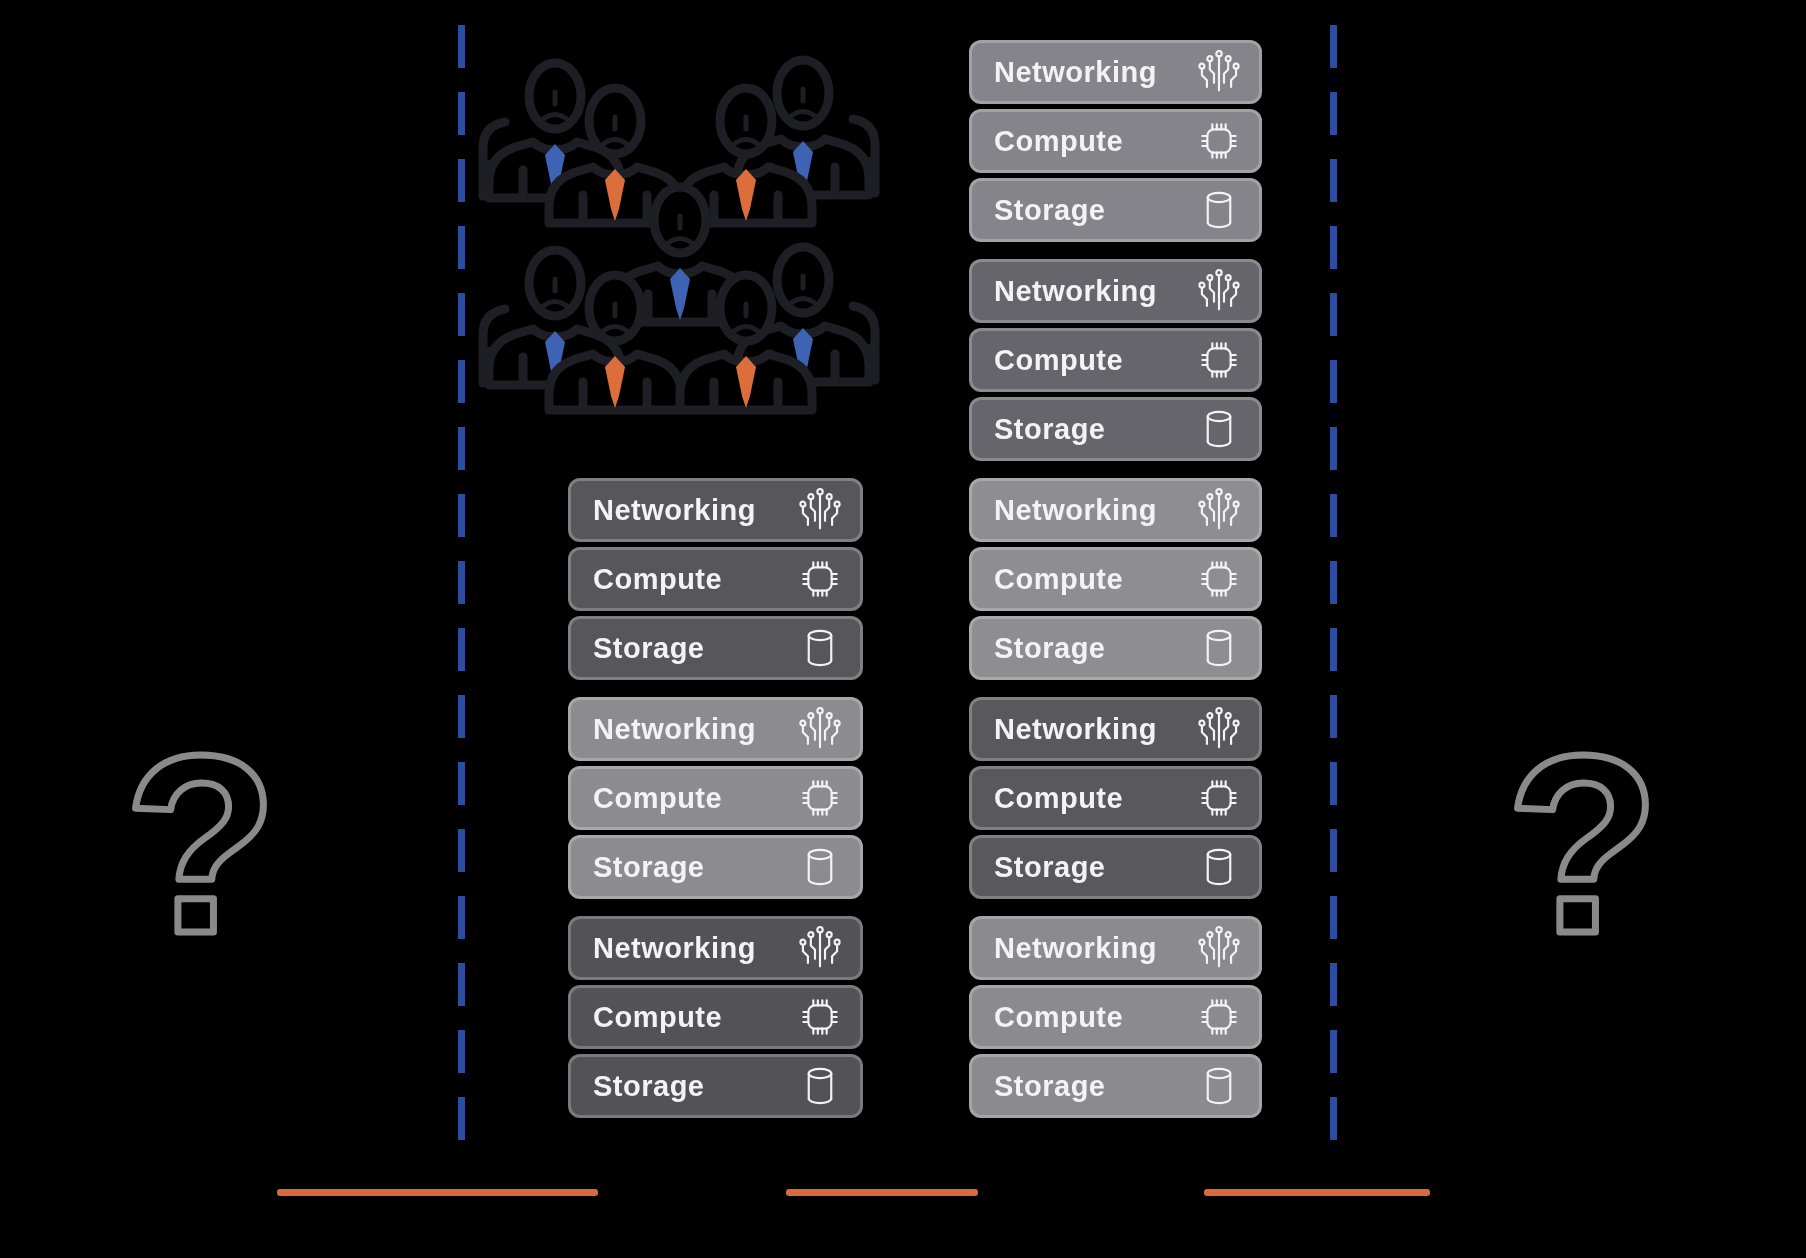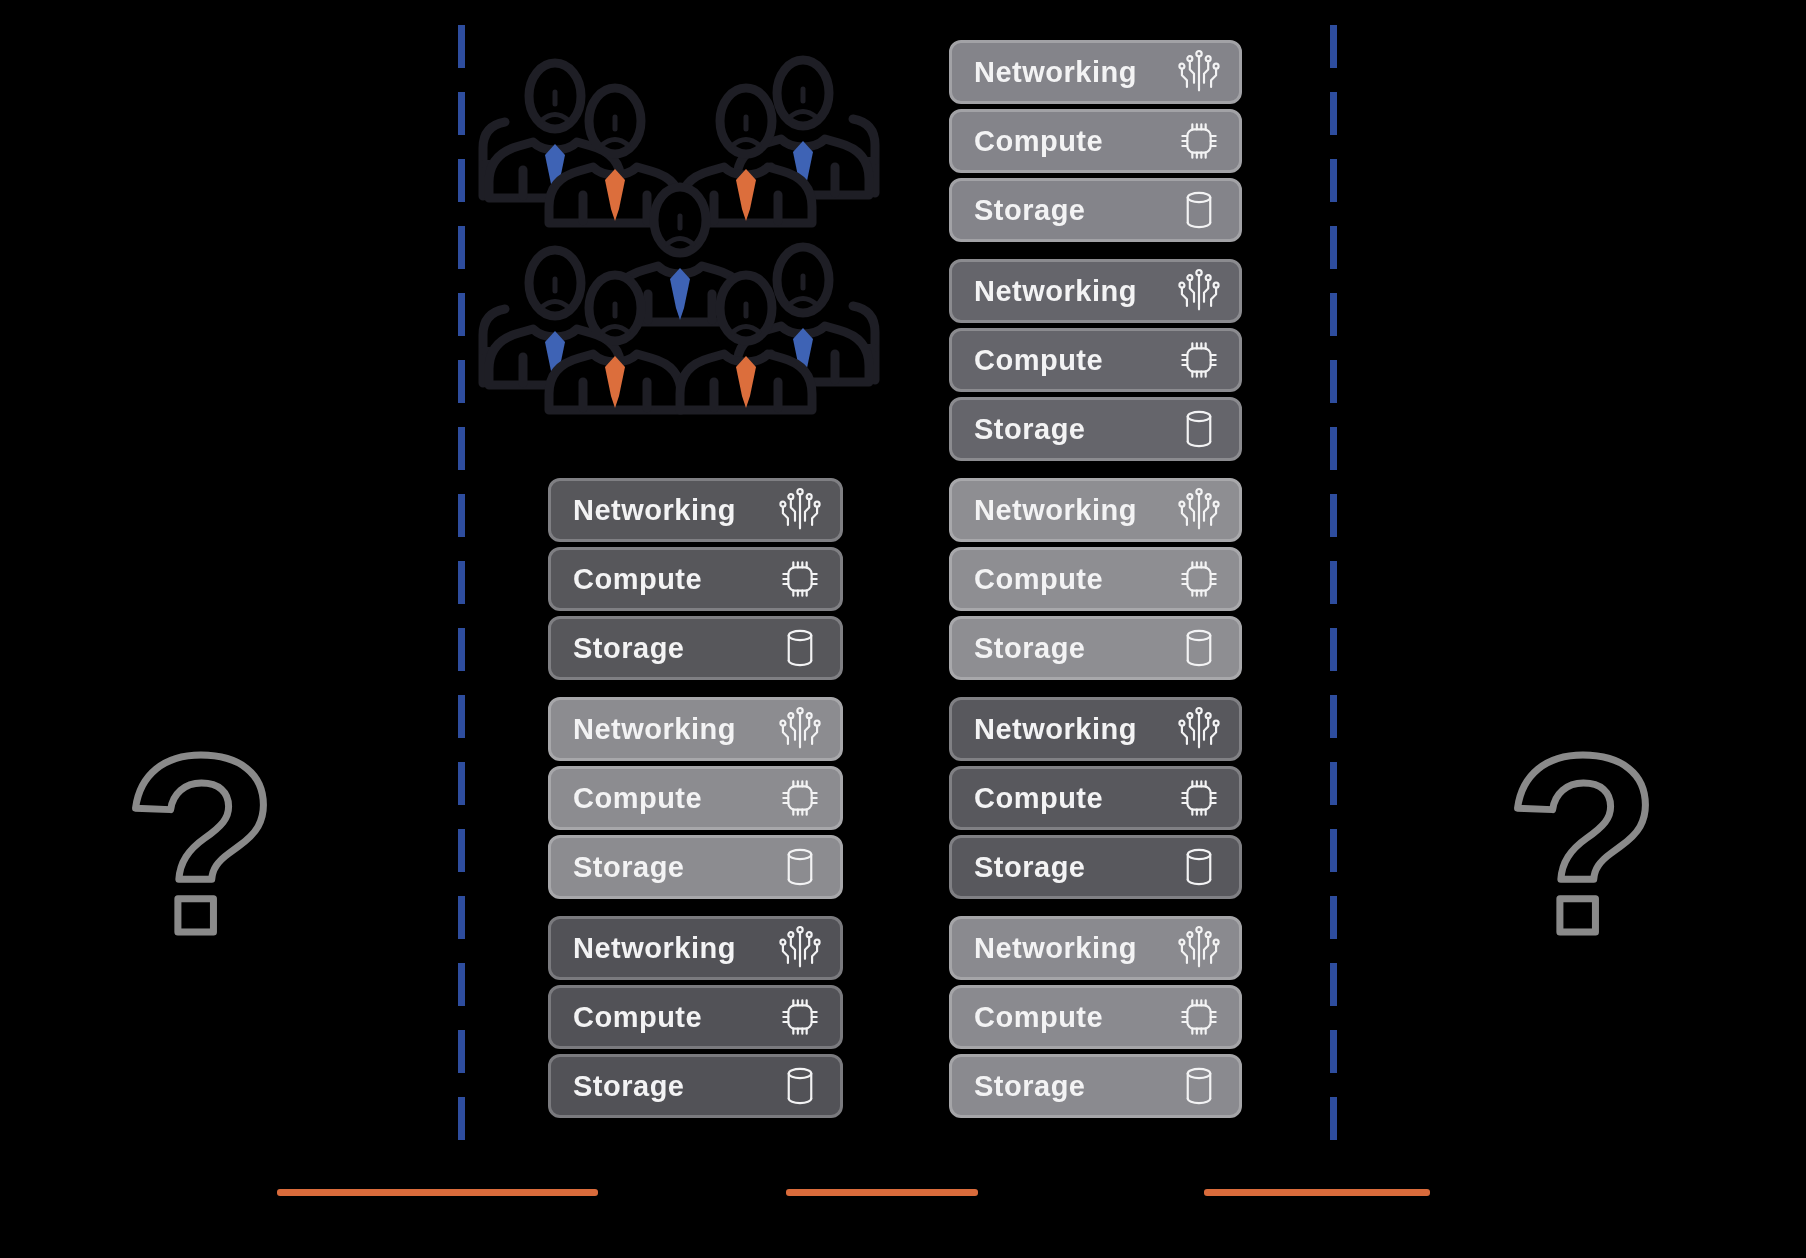--- a/index.html
+++ b/index.html
@@ -1,21 +1,21 @@
 <!DOCTYPE html>
 <html><head>
 <meta charset="utf-8">
 <style>
   html,body{margin:0;padding:0;background:#000;}
   #stage{position:relative;width:1806px;height:1258px;background:#000;overflow:hidden;
          font-family:"Liberation Sans",sans-serif;}
   .dash-line{position:absolute;width:7px;top:25px;height:1118px;}
   .stack-box{position:absolute;height:64px;border-radius:12px;box-sizing:border-box;
              display:flex;align-items:center;justify-content:space-between;
-             padding:0 15px 0 22px;}
+             padding:0 15px 0 22px;margin-left:20px;}
   .stack-box .box-label{font-size:29px;font-weight:bold;color:#F3F3F4;letter-spacing:.5px;}
   .stack-box svg{flex:0 0 auto;}
   .underline{position:absolute;height:7px;border-radius:3px;}
   .qm{position:absolute;width:170px;height:240px;}
   .icon-use{stroke:#F3F3F4;fill:none;stroke-width:2.6;stroke-linecap:round;stroke-linejoin:round;}
 </style>
 </head>
 <body>
 
 <div id="stage">

